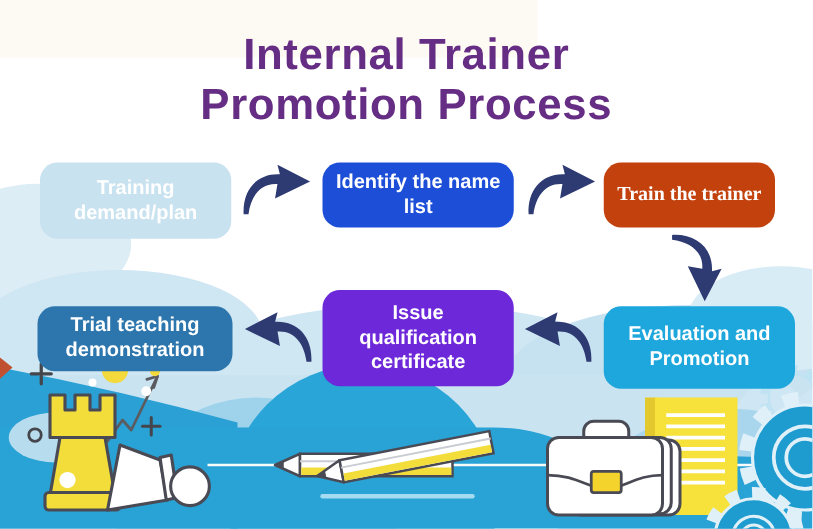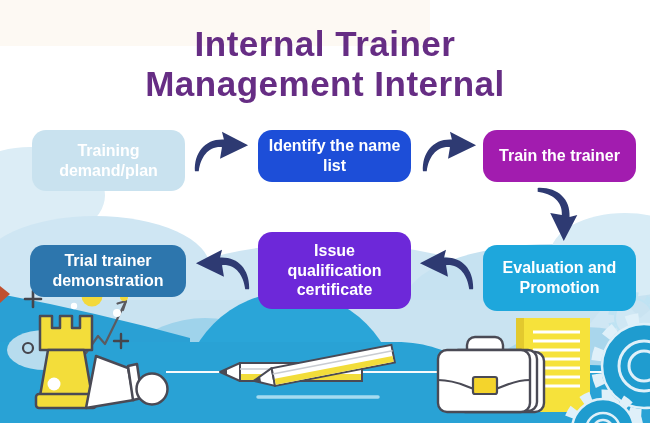--- a/index.html
+++ b/index.html
@@ -143,40 +143,40 @@
         <circle r="36" fill="none" stroke="#dff0f9" stroke-width="9" stroke-dasharray="10 11"></circle>
         <circle r="31" fill="#1f9ccf" stroke="#dff0f9" stroke-width="2.5"></circle>
         <circle r="17" fill="none" stroke="#dff0f9" stroke-width="2.5"></circle>
         <circle r="10" fill="#1f9ccf" stroke="#dff0f9" stroke-width="2.5"></circle>
       </g>
     </g>
   </svg>
 
   <div class="title" style="color: rgb(102, 45, 132);">
     <span>Internal Trainer</span>
-    <span>Management Internal</span>
+    <span>Promotion Process</span>
   </div>
 
   <div class="step" style="left: 32px; top: 130px; width: 153px; height: 61px; background-color: rgb(201, 226, 239);">
     <span>Training demand/plan</span>
   </div>
   <div class="step" style="left: 258px; top: 130px; width: 153px; height: 52px; background-color: #1d4ed8;">
     <span>Identify the name list</span>
   </div>
-  <div class="step" style="left: 483px; top: 130px; width: 153px; height: 52px; background-color: #a21caf;">
+  <div class="step" style="left: 483px; top: 130px; width: 137px; height: 52px; background-color: #c2410c; font-family: Liberation Serif, serif;">
     <span>Train the trainer</span>
   </div>
   <div class="step" style="left: 483px; top: 245px; width: 153px; height: 66px; background-color: rgb(30, 167, 220);">
     <span>Evaluation and Promotion</span>
   </div>
   <div class="step" style="left: 258px; top: 232px; width: 153px; height: 77px; background-color: #6d28d9;">
     <span>Issue qualification certificate</span>
   </div>
   <div class="step" style="left: 30px; top: 245px; width: 156px; height: 52px; background-color: rgb(45, 118, 173);">
-    <span>Trial trainer demonstration</span>
+    <span>Trial teaching demonstration</span>
   </div>
 
   <div class="arrow" style="left:192px;top:130px;">
     <svg viewBox="0 0 60 44">
         <path class="swoosh" d="M3,42 C2,22 14,8 33,9 L31,1 L58,15 L29,29 L31,17 C17,16 9,27 7,42 Z" fill="#2e3a72"></path>
       </svg>
   </div>
   <div class="arrow" style="left:420px;top:130px;">
     <svg viewBox="0 0 60 44">
         <path class="swoosh" d="M3,42 C2,22 14,8 33,9 L31,1 L58,15 L29,29 L31,17 C17,16 9,27 7,42 Z" fill="#2e3a72"></path>

